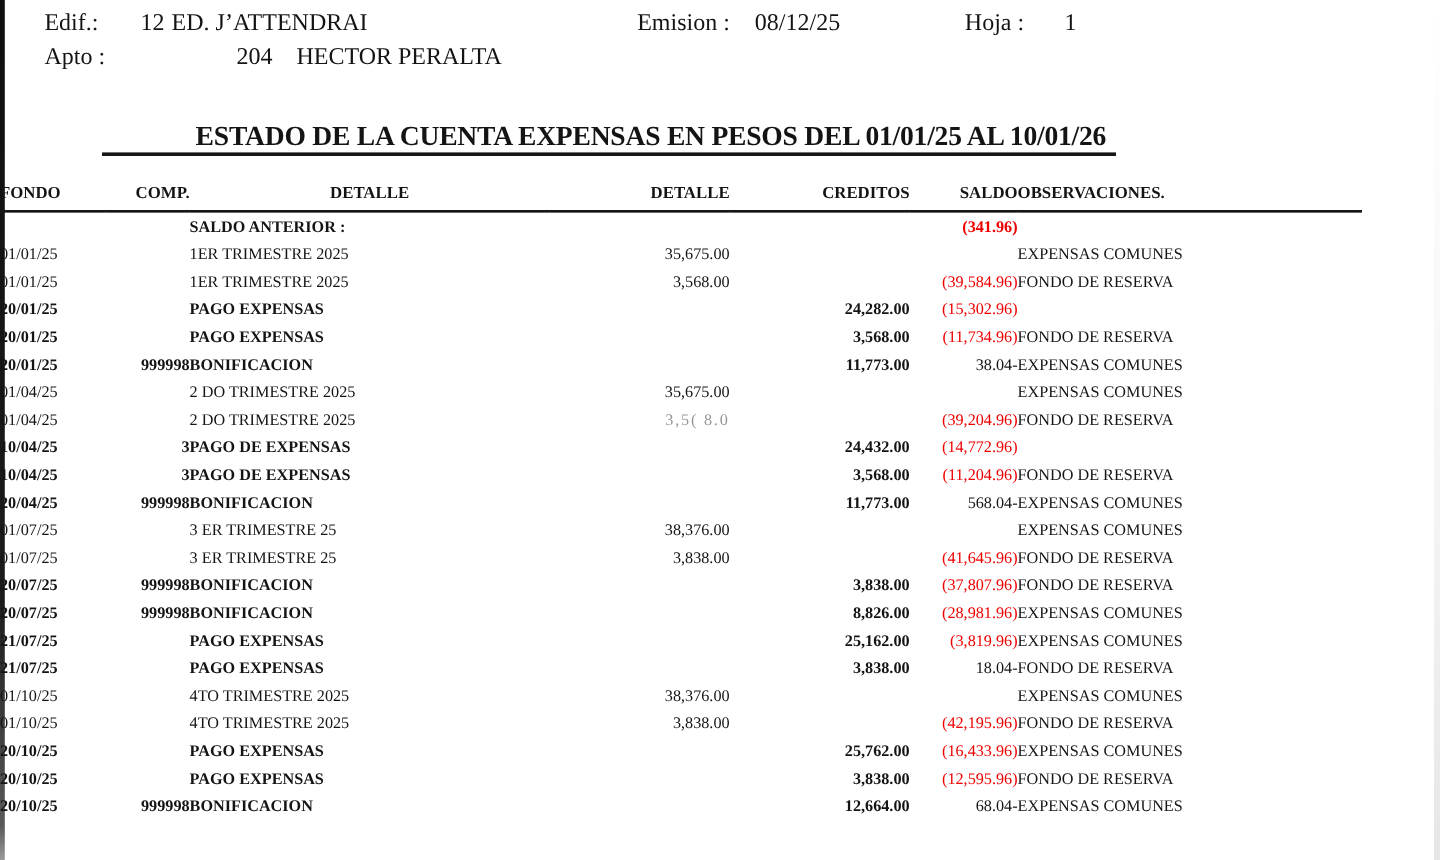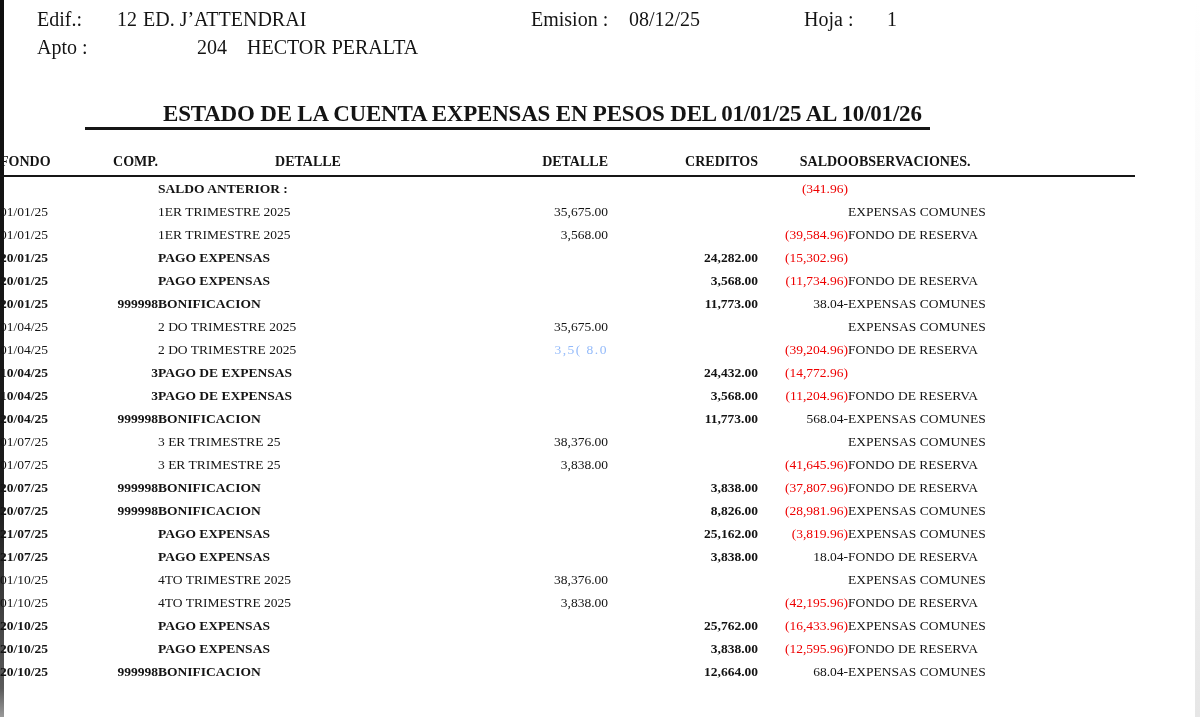--- a/index.html
+++ b/index.html
@@ -50,22 +50,22 @@
   td.col-detalle{padding-left:12px;}
   td.col-debitos{text-align:right;padding-right:2px;}
   td.col-creditos{text-align:right;padding-right:2px;}
   td.col-saldo{text-align:right;padding-right:2px;}
   td.col-obs{padding-left:102px;}
   tr.bold td.col-fecha,
   tr.bold td.col-comp,
   tr.bold td.col-detalle,
   tr.bold td.col-creditos{font-weight:700;}
   td.red{color:#ee0000;}
-  td.bold-cell{font-weight:400;}
-  td.degraded{color:#3b82f6;opacity:.55;filter:blur(0.4px);letter-spacing:1.5px;margin-top:24px;}
+  td.bold-cell{font-weight:700;}
+  td.degraded{color:#404040;opacity:.55;filter:blur(0.4px);letter-spacing:1.5px;margin-top:24px;}
 </style>
 </head>
 <body>
 
 <div class="scan-bar"></div>
 <div class="right-shade"></div>
 
 <div class="hdr">
   <span class="l1 pos-edif-label">Edif.:</span>
   <span class="l1 pos-edif-number">12</span>

